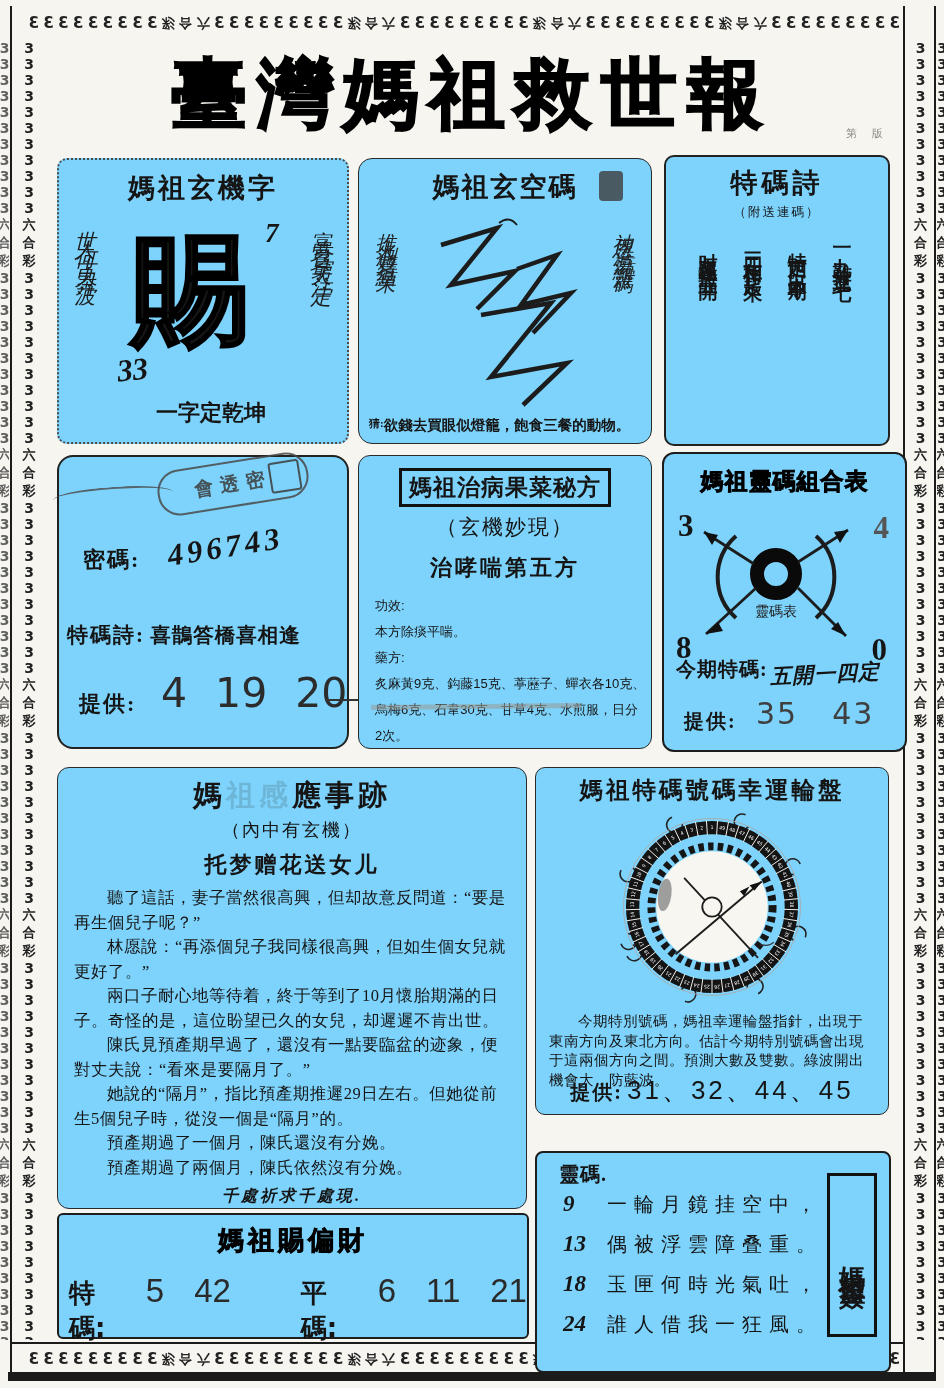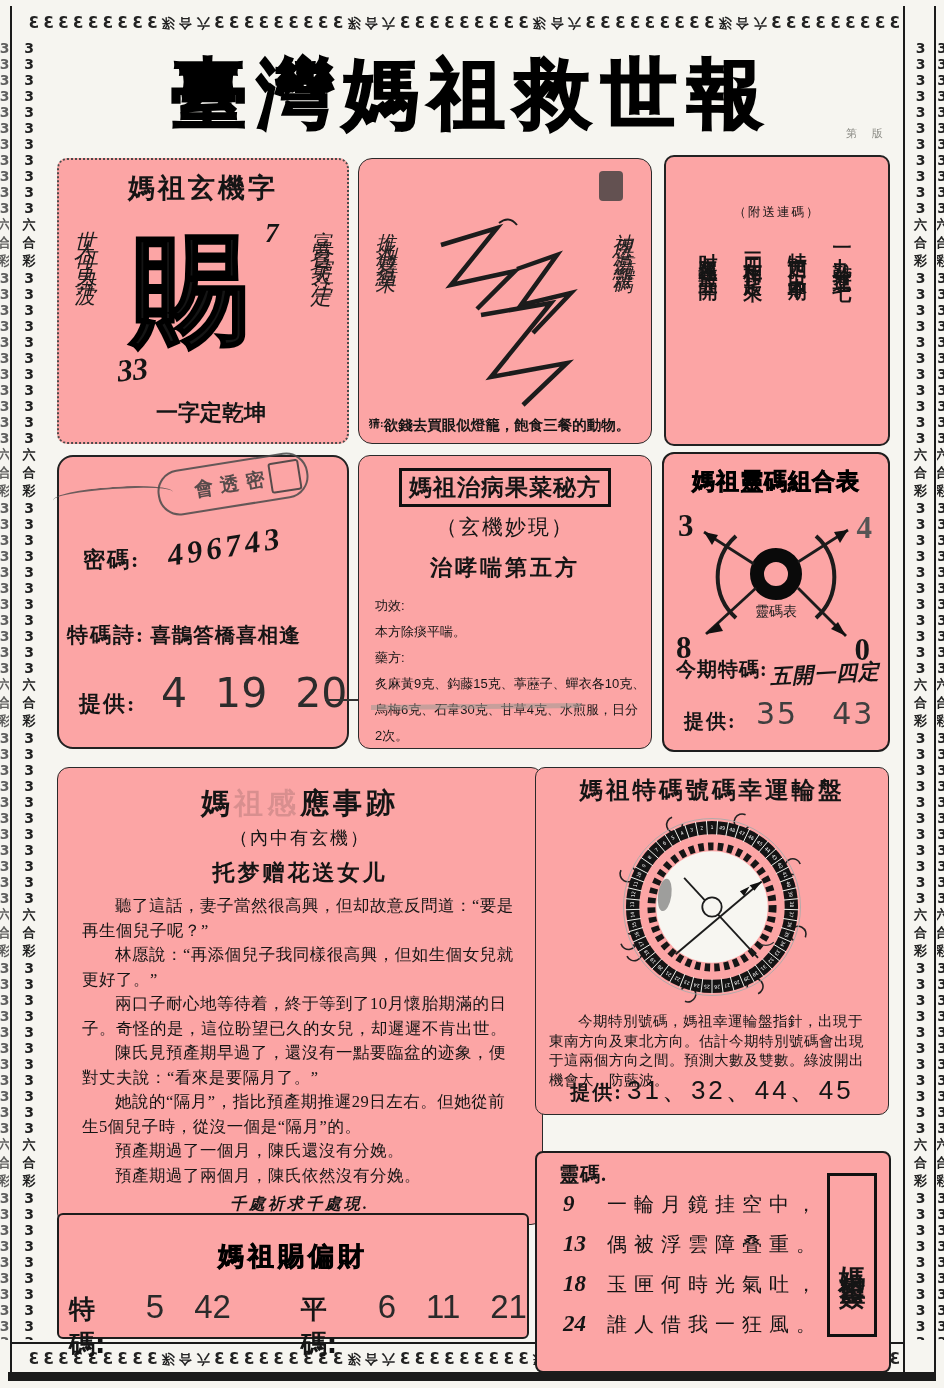--- a/index.html
+++ b/index.html
@@ -8,21 +8,21 @@
   
   .fline{position:absolute;background:#1b1b1b;}
   
   .border-strip{position:absolute;display:flex;justify-content:space-between;align-items:center;
     font-family:"DejaVu Sans",sans-serif;font-weight:bold;color:#222;overflow:hidden;}
   .border-strip.h{flex-direction:row;font-size:15px;transform:scaleX(-1);}
   .border-strip.v{flex-direction:column;font-size:14px;}
   .border-strip .bb{font-size:13px;}
   .border-strip.h .bb{transform:rotate(180deg);}
   
-  .nbox{position:absolute;background:#fca5a5;}
+  .nbox{position:absolute;background:#7dd3fc;}
   .vtext{writing-mode:vertical-rl;text-orientation:upright;}
   .hand{font-style:italic;}
   
   #masthead{position:absolute;left:60px;top:44px;width:824px;text-align:center;
     font-family:"DejaVu Sans",sans-serif;font-weight:900;font-size:76px;letter-spacing:10px;
     color:#000;-webkit-text-stroke:2px #000;}
   #edition{position:absolute;left:846px;top:126px;font-size:11px;color:#8d8d87;letter-spacing:6px;}
   
   #boxA{left:57px;top:158px;width:288px;height:282px;border:2px dotted #4a4a4a;border-radius:10px;}
   #boxA .title{position:absolute;top:10px;left:0;right:0;text-align:center;font-size:27px;font-weight:600;letter-spacing:3px;}
@@ -63,30 +63,30 @@
     font-family:"DejaVu Sans",sans-serif;font-size:41px;color:#2c2c2c;}
   #boxD .dash{position:absolute;right:-24px;top:242px;width:46px;height:2px;background:#333;}
   
   #boxE{left:358px;top:455px;width:292px;height:292px;border:1.5px solid #2a2a2a;border-radius:12px;}
   #boxE .tbox{margin:12px auto 0;width:max-content;border:3px solid #111;padding:1px 7px;font-size:23px;font-weight:800;letter-spacing:1px;}
   #boxE .subtitle{text-align:center;font-size:21px;margin-top:6px;letter-spacing:2px;}
   #boxE .section{text-align:center;font-size:22px;font-weight:700;margin-top:12px;letter-spacing:3px;}
   #boxE .body{margin:10px 0 0 16px;font-size:13px;line-height:26px;white-space:nowrap;font-family:"Liberation Sans","DejaVu Sans",sans-serif;}
   #boxE .streak{position:absolute;left:12px;top:248px;width:210px;height:5px;background:#9a9a94;opacity:.55;transform:rotate(-.6deg);}
   
-  #boxF{left:662px;top:452px;width:224px;height:296px;border:2.5px solid #1d1d1d;border-radius:12px;}
+  #boxF{left:662px;top:452px;width:224px;height:296px;border:2.5px solid #1d1d1d;border-radius:12px;padding-left:17px;}
   #boxF .title{position:absolute;top:12px;left:0;right:0;text-align:center;font-size:23px;font-weight:900;letter-spacing:1px;
     font-family:"DejaVu Sans",sans-serif;-webkit-text-stroke:.8px #000;}
   #boxF .corner{position:absolute;font-size:31px;font-weight:600;}
   #boxF .cur{position:absolute;left:12px;top:202px;font-size:20px;font-weight:700;letter-spacing:1px;}
   #boxF .curval{position:absolute;left:106px;top:206px;font-size:21px;font-style:italic;font-weight:600;transform:rotate(-3deg);letter-spacing:1px;}
   #boxF .sup{position:absolute;left:20px;top:254px;font-size:20px;font-weight:700;letter-spacing:2px;}
   #boxF .supvals{position:absolute;left:92px;top:242px;display:flex;gap:34px;font-family:"DejaVu Sans",sans-serif;font-size:30px;color:#3f3f3f;letter-spacing:2px;}
   
-  #boxG{left:57px;top:767px;width:468px;height:440px;border:1.5px solid #2a2a2a;border-radius:12px;padding:8px;}
+  #boxG{left:57px;top:767px;width:468px;height:440px;border:1.5px solid #2a2a2a;border-radius:12px;padding:0;}
   #boxG .inner{padding:8px 16px 0 16px;}
   #boxG .title{text-align:center;font-size:29px;font-weight:600;letter-spacing:4px;}
   #boxG .faded{opacity:.15;}
   #boxG .subtitle{text-align:center;font-size:18px;margin-top:2px;letter-spacing:2px;}
   #boxG .motto{text-align:center;font-size:14.5px;font-weight:800;margin-top:4px;letter-spacing:1px;font-family:"DejaVu Sans",sans-serif;}
   #boxG .headline{text-align:center;font-size:22px;font-weight:600;margin-top:8px;letter-spacing:3px;}
   #boxG p{margin:0;font-size:16.5px;line-height:24.5px;text-indent:2em;letter-spacing:.5px;}
   #boxG .footer{text-align:center;font-size:16px;font-weight:700;font-style:italic;margin-top:6px;letter-spacing:3px;}
   
   #boxH{left:535px;top:767px;width:352px;height:346px;border:1.5px solid #2a2a2a;border-radius:10px;}
@@ -100,21 +100,21 @@
   #boxI{left:535px;top:1123px;width:352px;height:218px;border:2px solid #1d1d1d;border-radius:8px;margin-top:28px;}
   #boxI .lab{position:absolute;left:22px;top:8px;font-size:20px;font-weight:700;letter-spacing:1px;}
   #boxI .row{position:absolute;left:26px;display:flex;align-items:baseline;}
   #boxI .num{width:44px;font-size:23px;font-weight:800;font-style:italic;}
   #boxI .verse{font-size:20px;letter-spacing:7px;}
   #boxI .seal{position:absolute;right:12px;top:20px;width:44px;height:158px;border:3px solid #111;
     display:flex;align-items:center;justify-content:center;writing-mode:vertical-rl;text-orientation:upright;
     font-size:27px;font-weight:800;letter-spacing:5px;}
   
   #boxJ{left:57px;top:1213px;width:468px;height:122px;border:2.5px solid #1d1d1d;border-radius:6px;}
-  #boxJ .title{text-align:center;font-size:26px;font-weight:900;margin-top:24px;letter-spacing:4px;
+  #boxJ .title{text-align:center;font-size:26px;font-weight:900;margin-top:8px;letter-spacing:4px;
     font-family:"DejaVu Sans",sans-serif;-webkit-text-stroke:.8px #000;}
   #boxJ .row{display:flex;align-items:baseline;gap:30px;margin:14px 0 0 10px;}
   #boxJ .lab{font-size:26px;font-weight:900;font-family:"DejaVu Sans",sans-serif;}
   #boxJ .val{font-family:"Liberation Sans","DejaVu Sans",sans-serif;font-size:33px;color:#2a2a2a;}
   
   svg text.ring-num{font-family:"DejaVu Sans Mono",monospace;font-size:8px;fill:#fff;text-anchor:middle;dominant-baseline:middle;}
   svg .ink{stroke:#1c1c1c;fill:none;}
 </style>
 </head>
 <body>
@@ -581,33 +581,35 @@
     <div class="title">媽祖玄機字</div>
     <div class="lv vtext hand">世人何古力奔波</div>
     <div class="rv vtext hand">富貴貧窮天注定</div>
     <div class="glyph">賜</div>
     <div class="sup">7</div>
     <div class="sub">33</div>
     <div class="caption">一字定乾坤</div>
   </div>
 
   <div id="boxB" class="nbox">
+    <div class="title">媽祖玄空碼</div>
     <div class="smudge"></div>
     <div class="lv vtext hand">推火測雙猜結果</div>
     <div class="rv vtext hand">神恩浩蕩顯靈碼</div>
     <svg style="position:absolute;left:62px;top:56px;" width="172" height="196" viewBox="0 0 172 196">
       <path class="ink" stroke-width="4.5" d="M20,30 L76,13 L30,70 L94,56 L56,94"></path>
       <path class="ink" stroke-width="4.5" d="M96,54 L136,40 L100,90 L150,78 L112,118"></path>
       <path class="ink" stroke-width="4.5" d="M60,100 L130,88 L70,162 L146,148 L102,190"></path>
       <path class="ink" stroke-width="2" d="M78,8 q10,-8 18,2"></path>
     </svg>
     <div class="hint"><span class="lab">猜:</span><span>欲錢去買眼似燈籠，飽食三餐的動物。</span></div>
   </div>
 
   <div id="boxC" class="nbox">
+    <div class="title">特碼詩</div>
     <div class="subtitle">（附送連碼）</div>
     <div class="poem">
       <div>一九難分連二七，</div>
       <div>特定四一出本期。</div>
       <div>三四相伴一起來，</div>
       <div>时來運轉三五開。</div>
     </div>
   </div>
 
   <div id="boxD" class="nbox">

